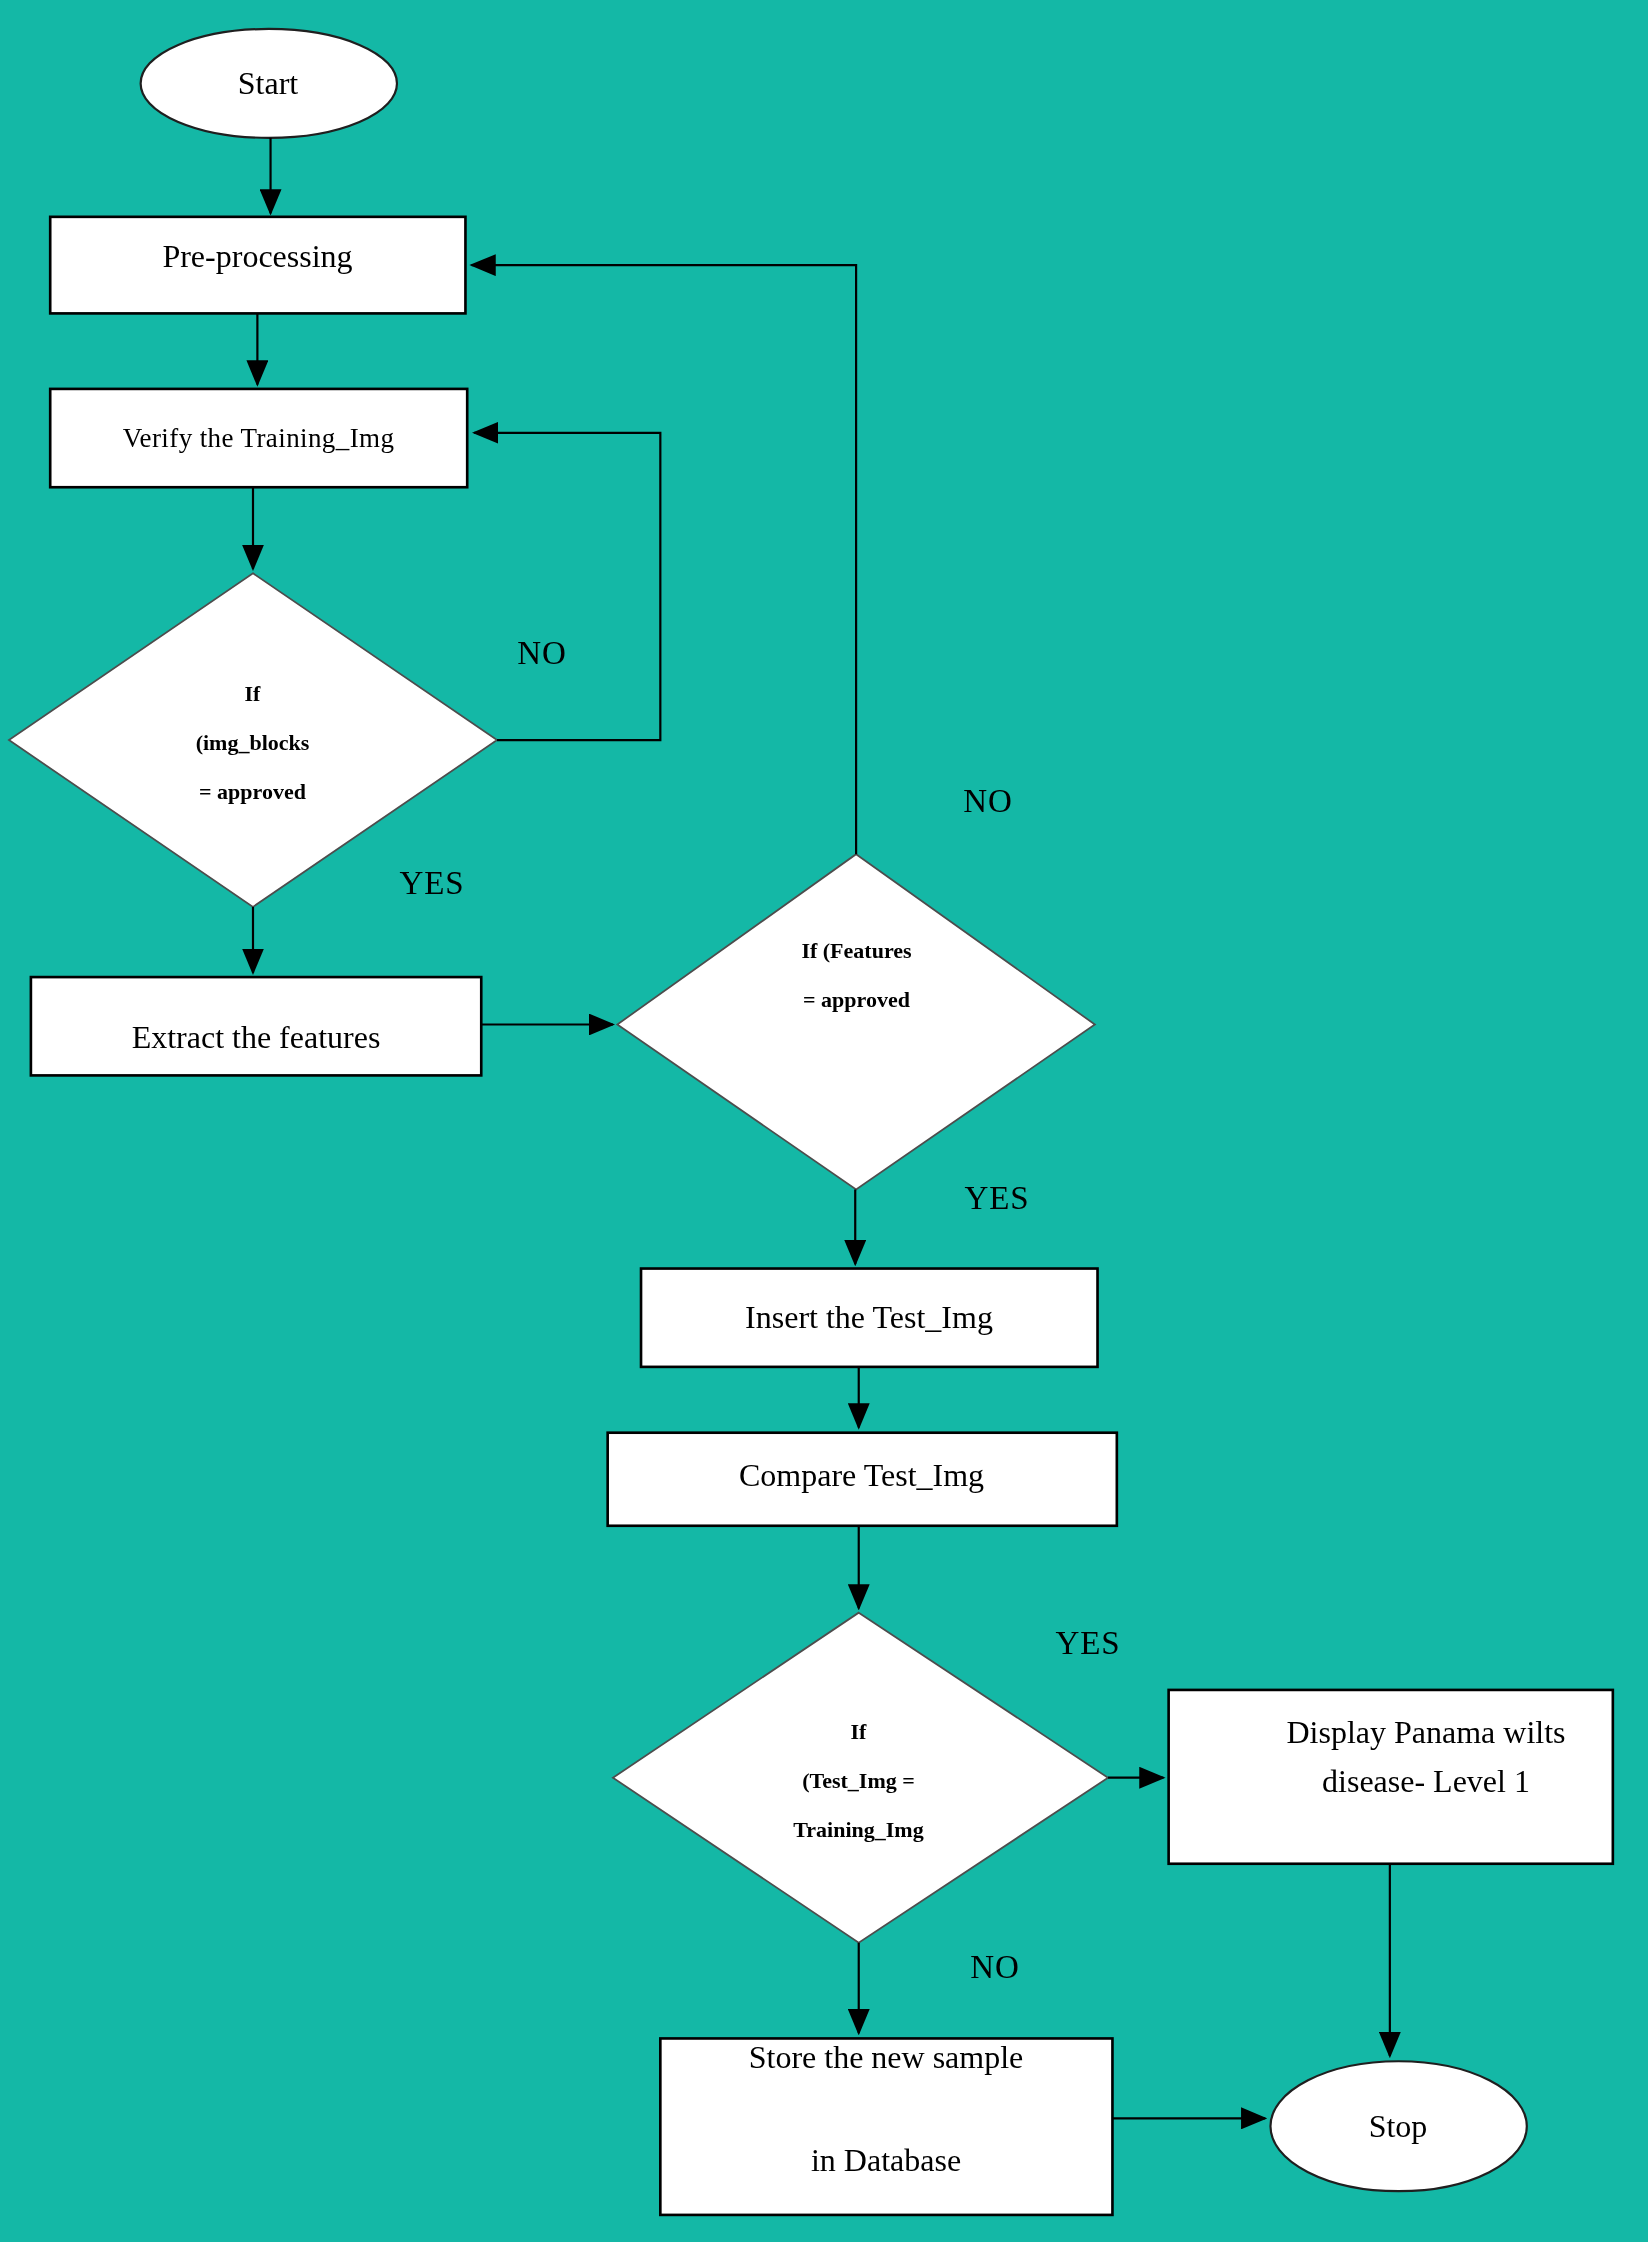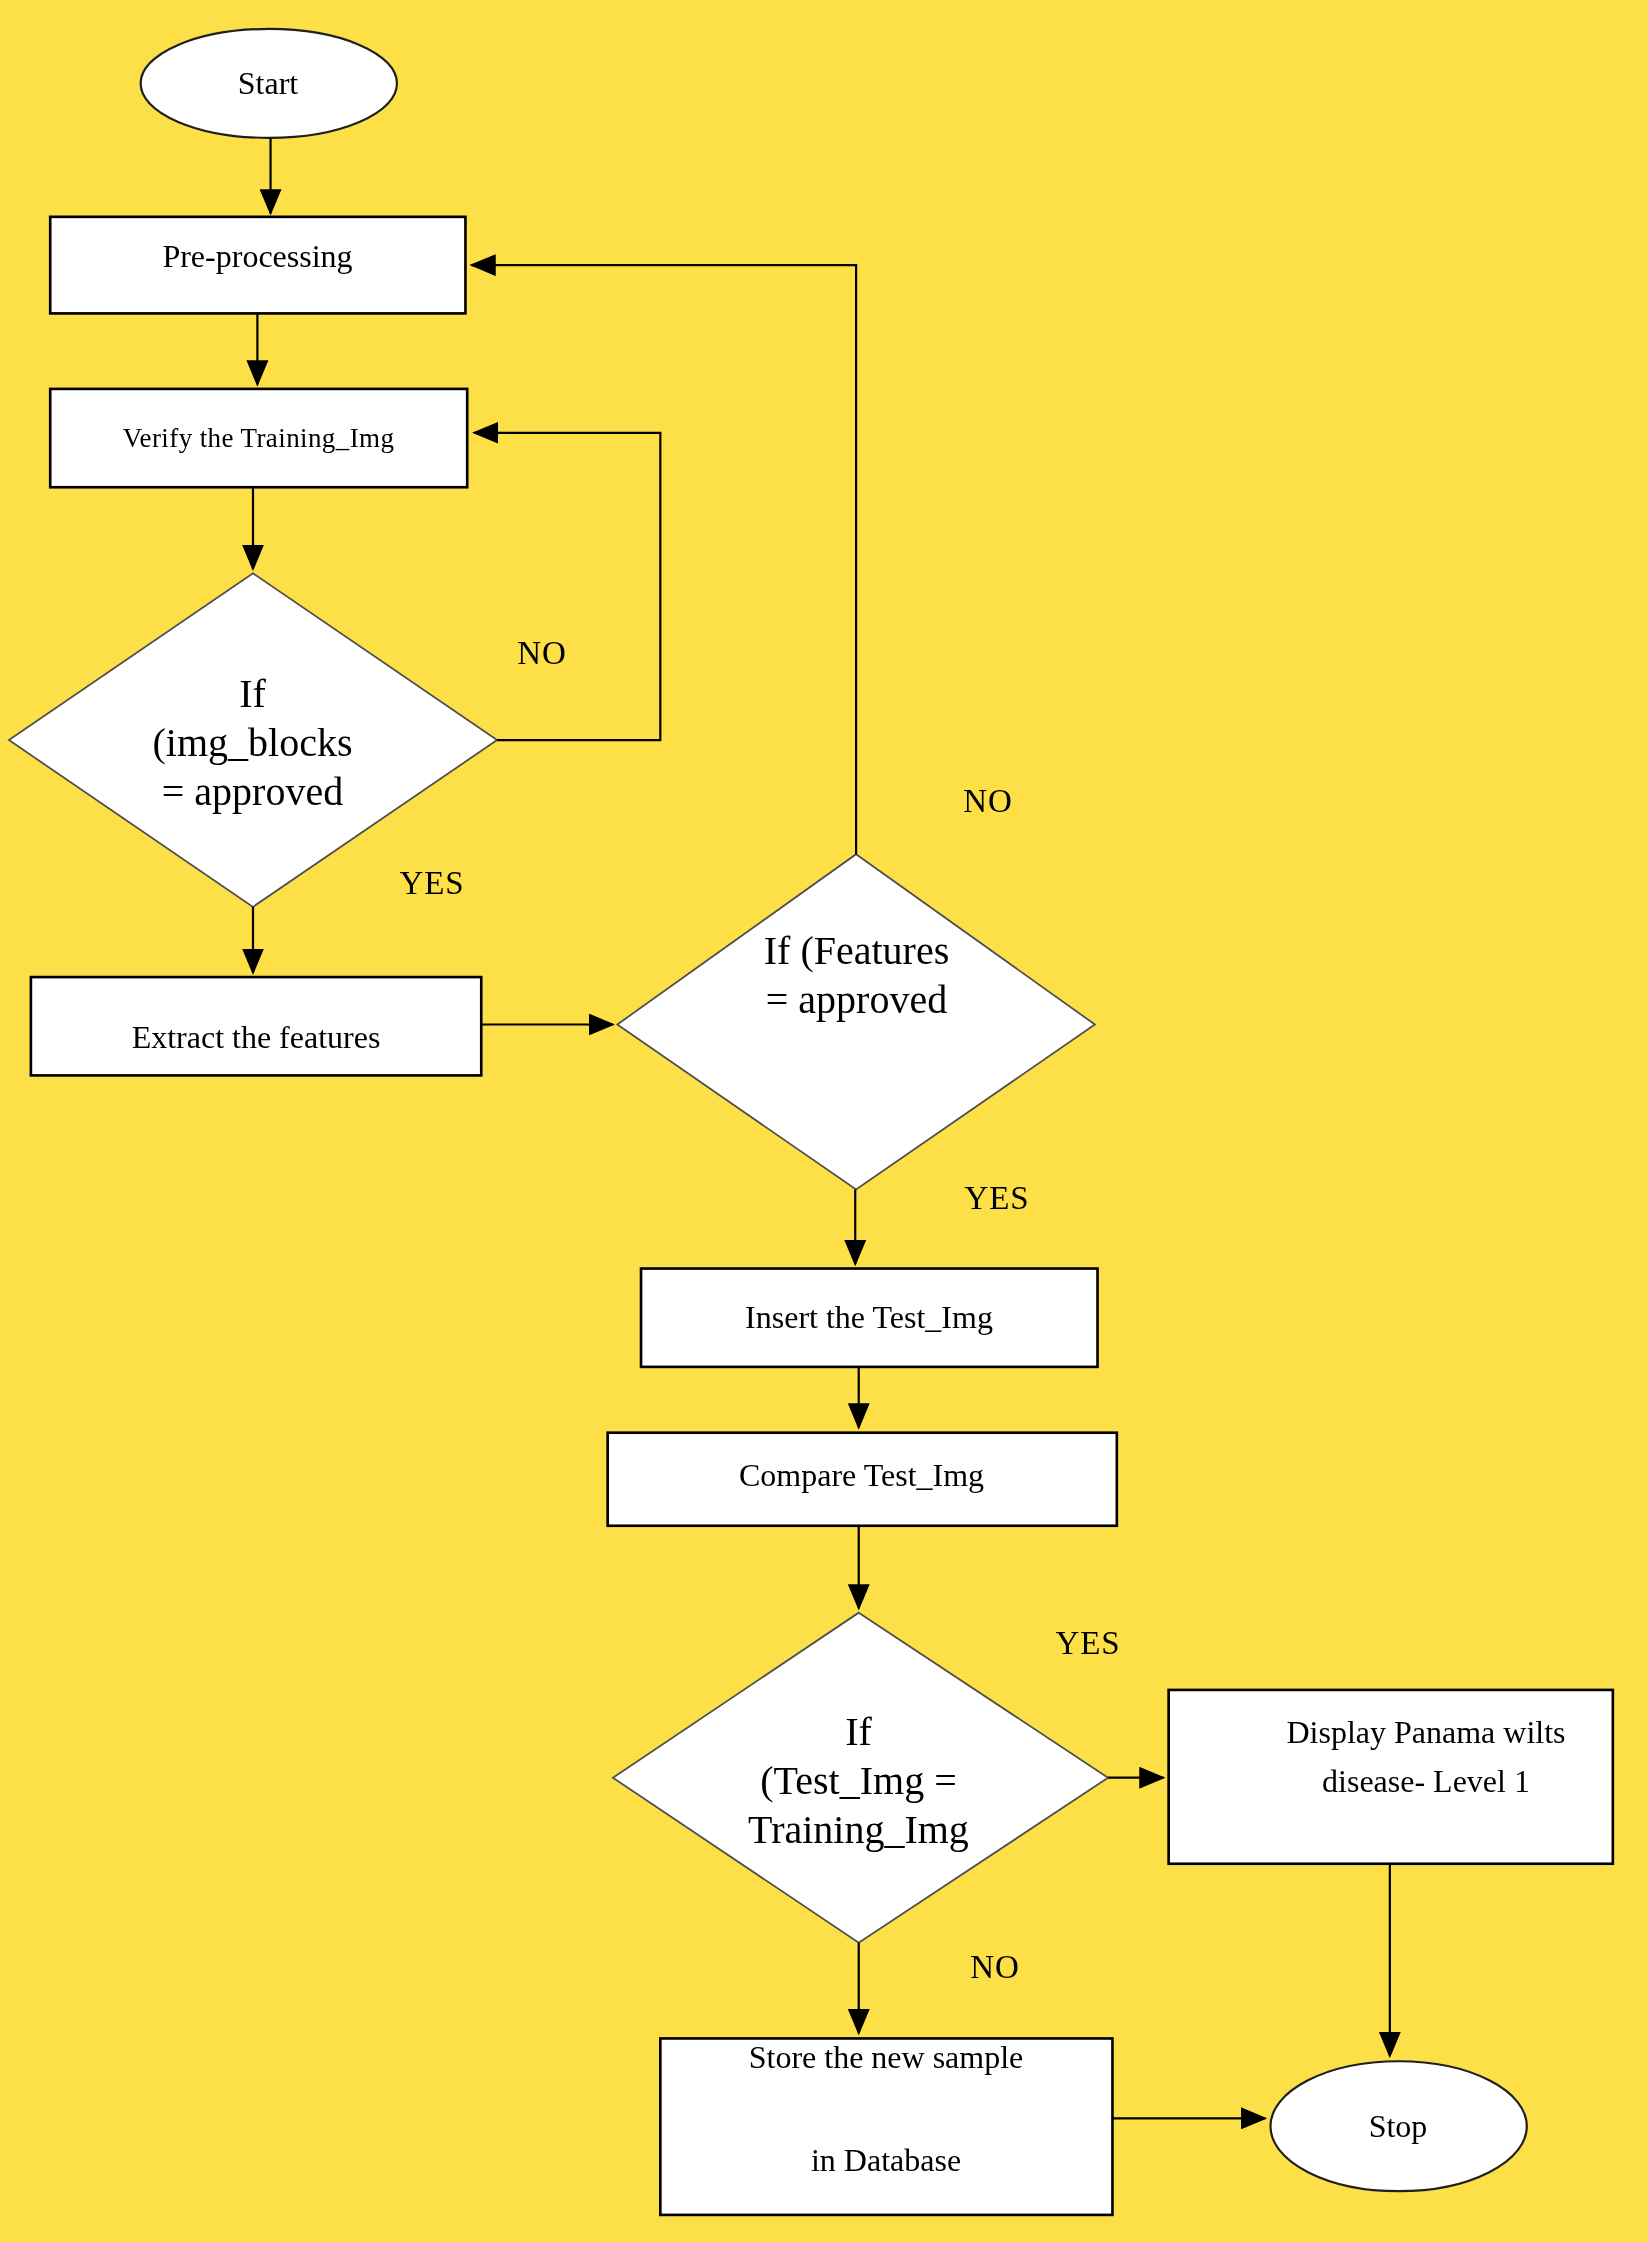--- a/index.html
+++ b/index.html
@@ -1,40 +1,40 @@
 <!DOCTYPE html>
 <html style="font-size:14px"><head>
 <meta charset="utf-8">
 <title>Flowchart</title>
 <style>
   html, body { margin: 0; padding: 0; background: #ffffff; }
   #stage {
     position: relative;
     width: 1649px;
     height: 2243px;
-    background: #fde047;
+    background: #14b8a6;
     font-family: "Liberation Serif", "DejaVu Serif", serif;
     color: #000000;
   }
   #shapes { position: absolute; left: 0; top: 0; width: 1649px; height: 2243px; }
   .lbl {
     position: absolute;
     display: flex;
     flex-direction: column;
     align-items: center;
     justify-content: center;
     text-align: center;
     font-size: 32px;
     line-height: 49px;
     color: #000000;
     pointer-events: none;
   }
   .lbl span { display: block; white-space: nowrap; }
   .terminator-lbl { font-size: 32px; }
-  .decision-lbl { font-size: 40px; width: 369px; height: 158px; }
+  .decision-lbl { font-size: 22px; width: 369px; height: 158px; font-weight: bold; }
   .small-lbl { font-size: 27px; letter-spacing: 0.4px; }
   .branch {
     position: absolute;
     transform: translate(-50%, -50%);
     font-size: 33px;
     letter-spacing: 0.9px;
     white-space: nowrap;
     pointer-events: none;
   }
 </style>

